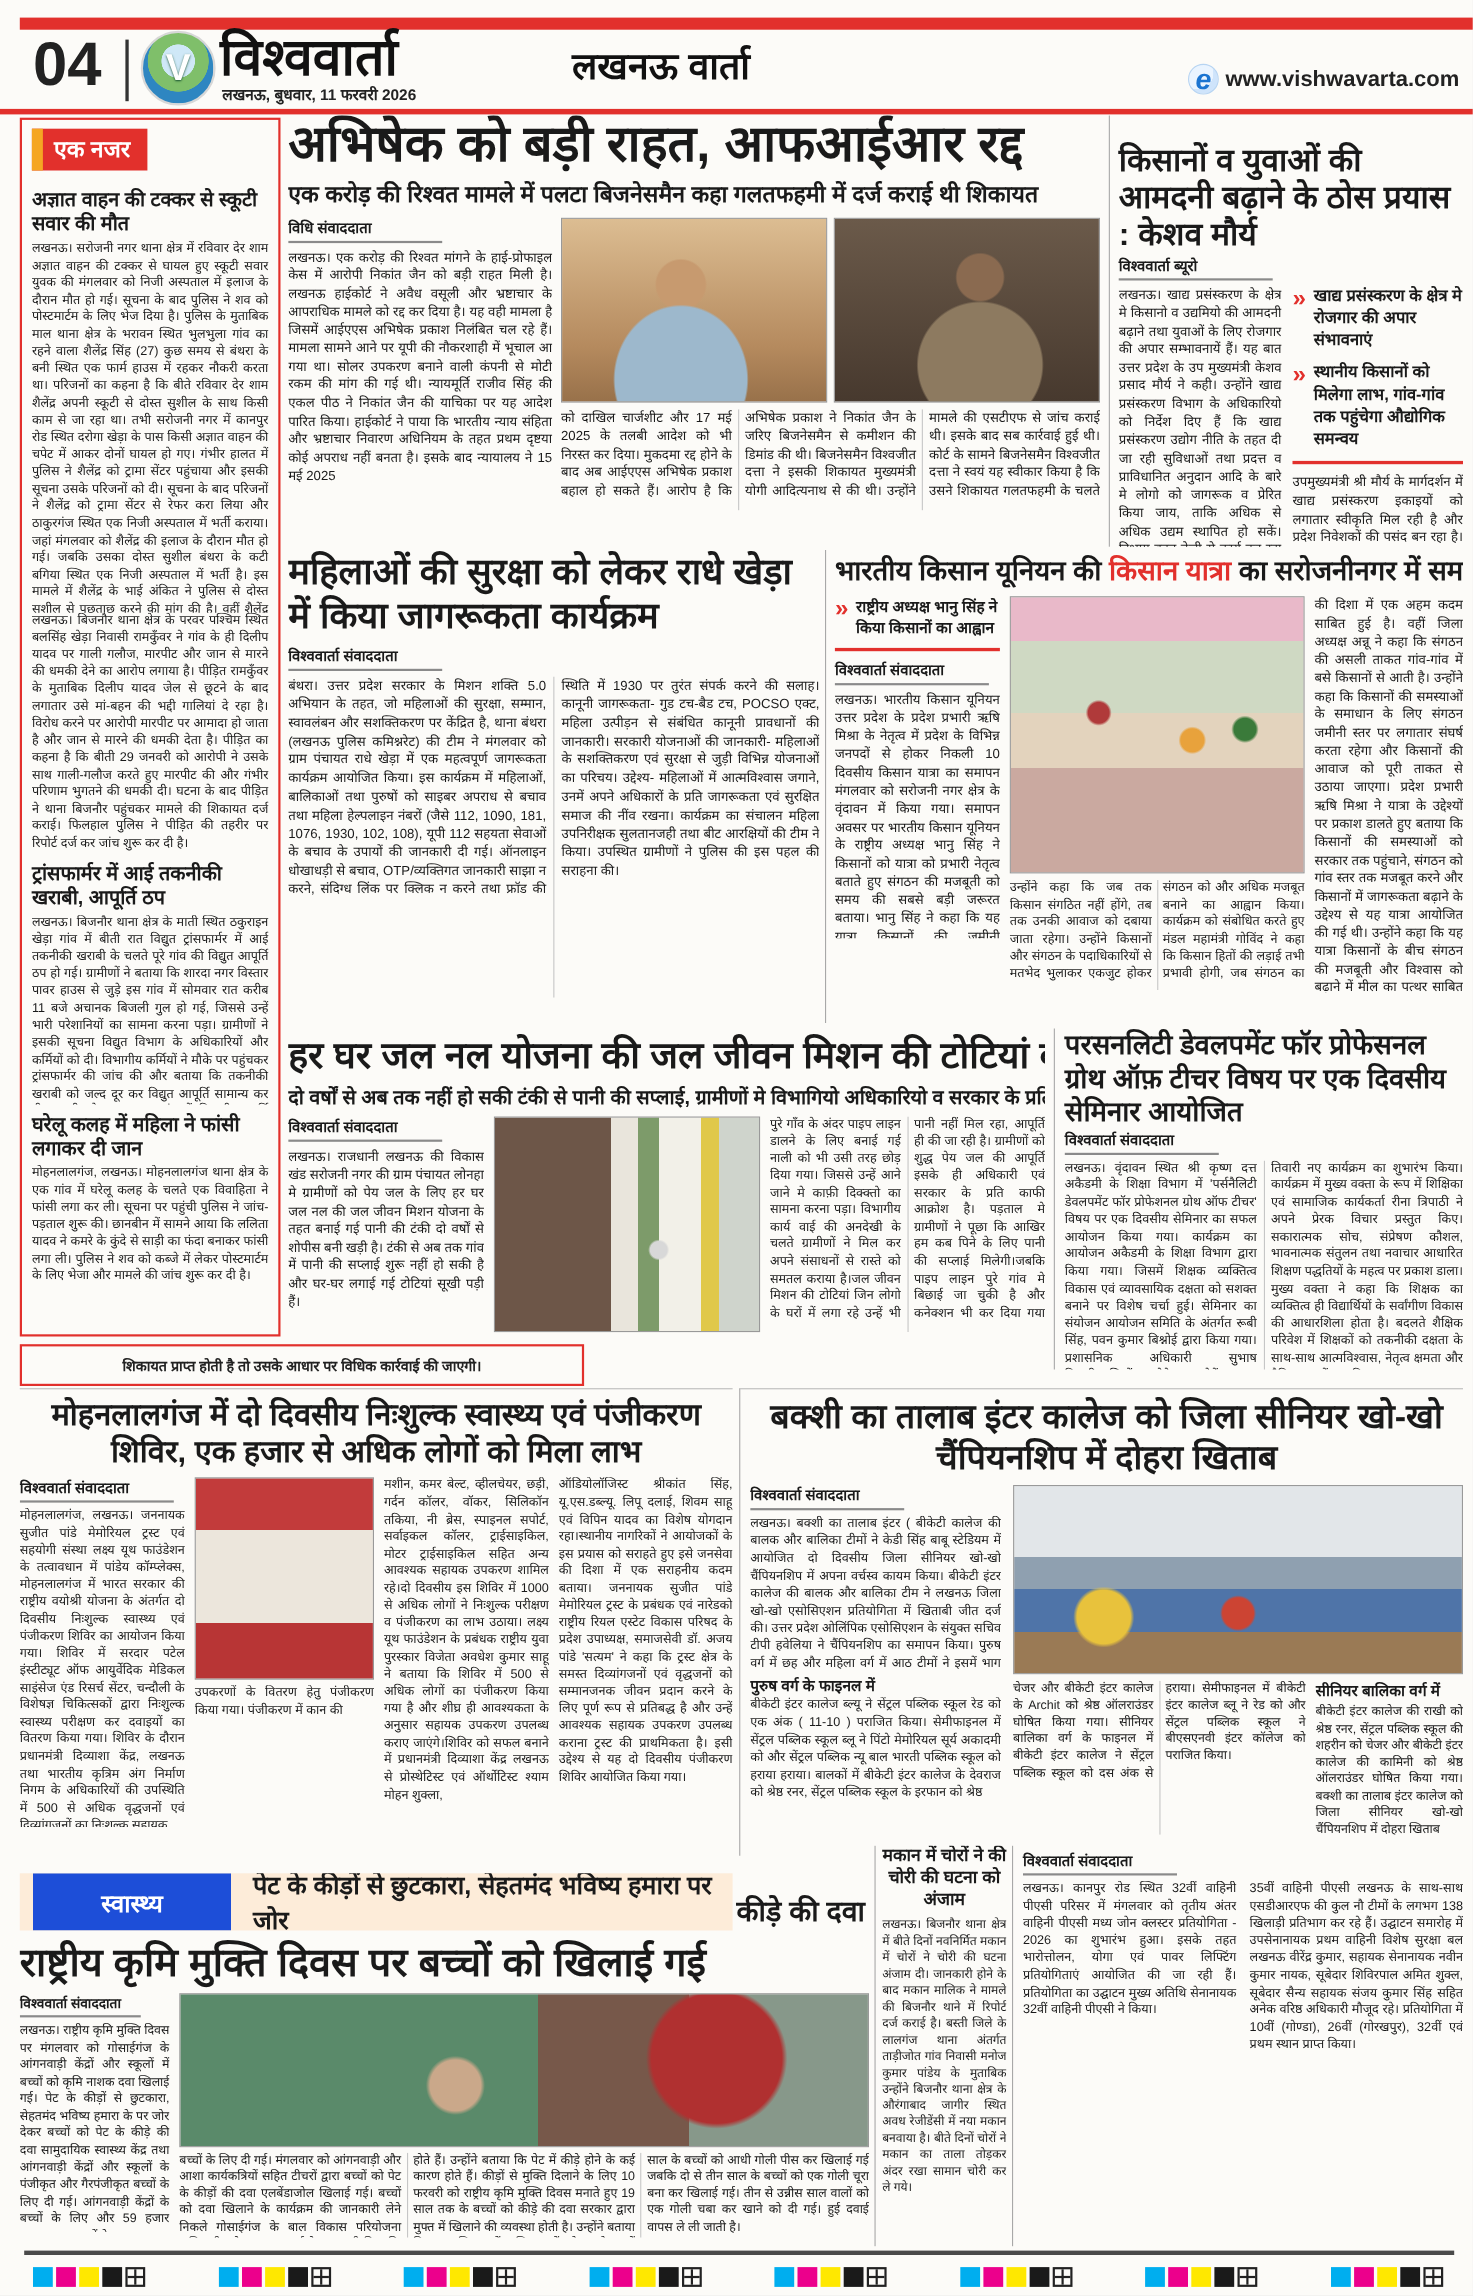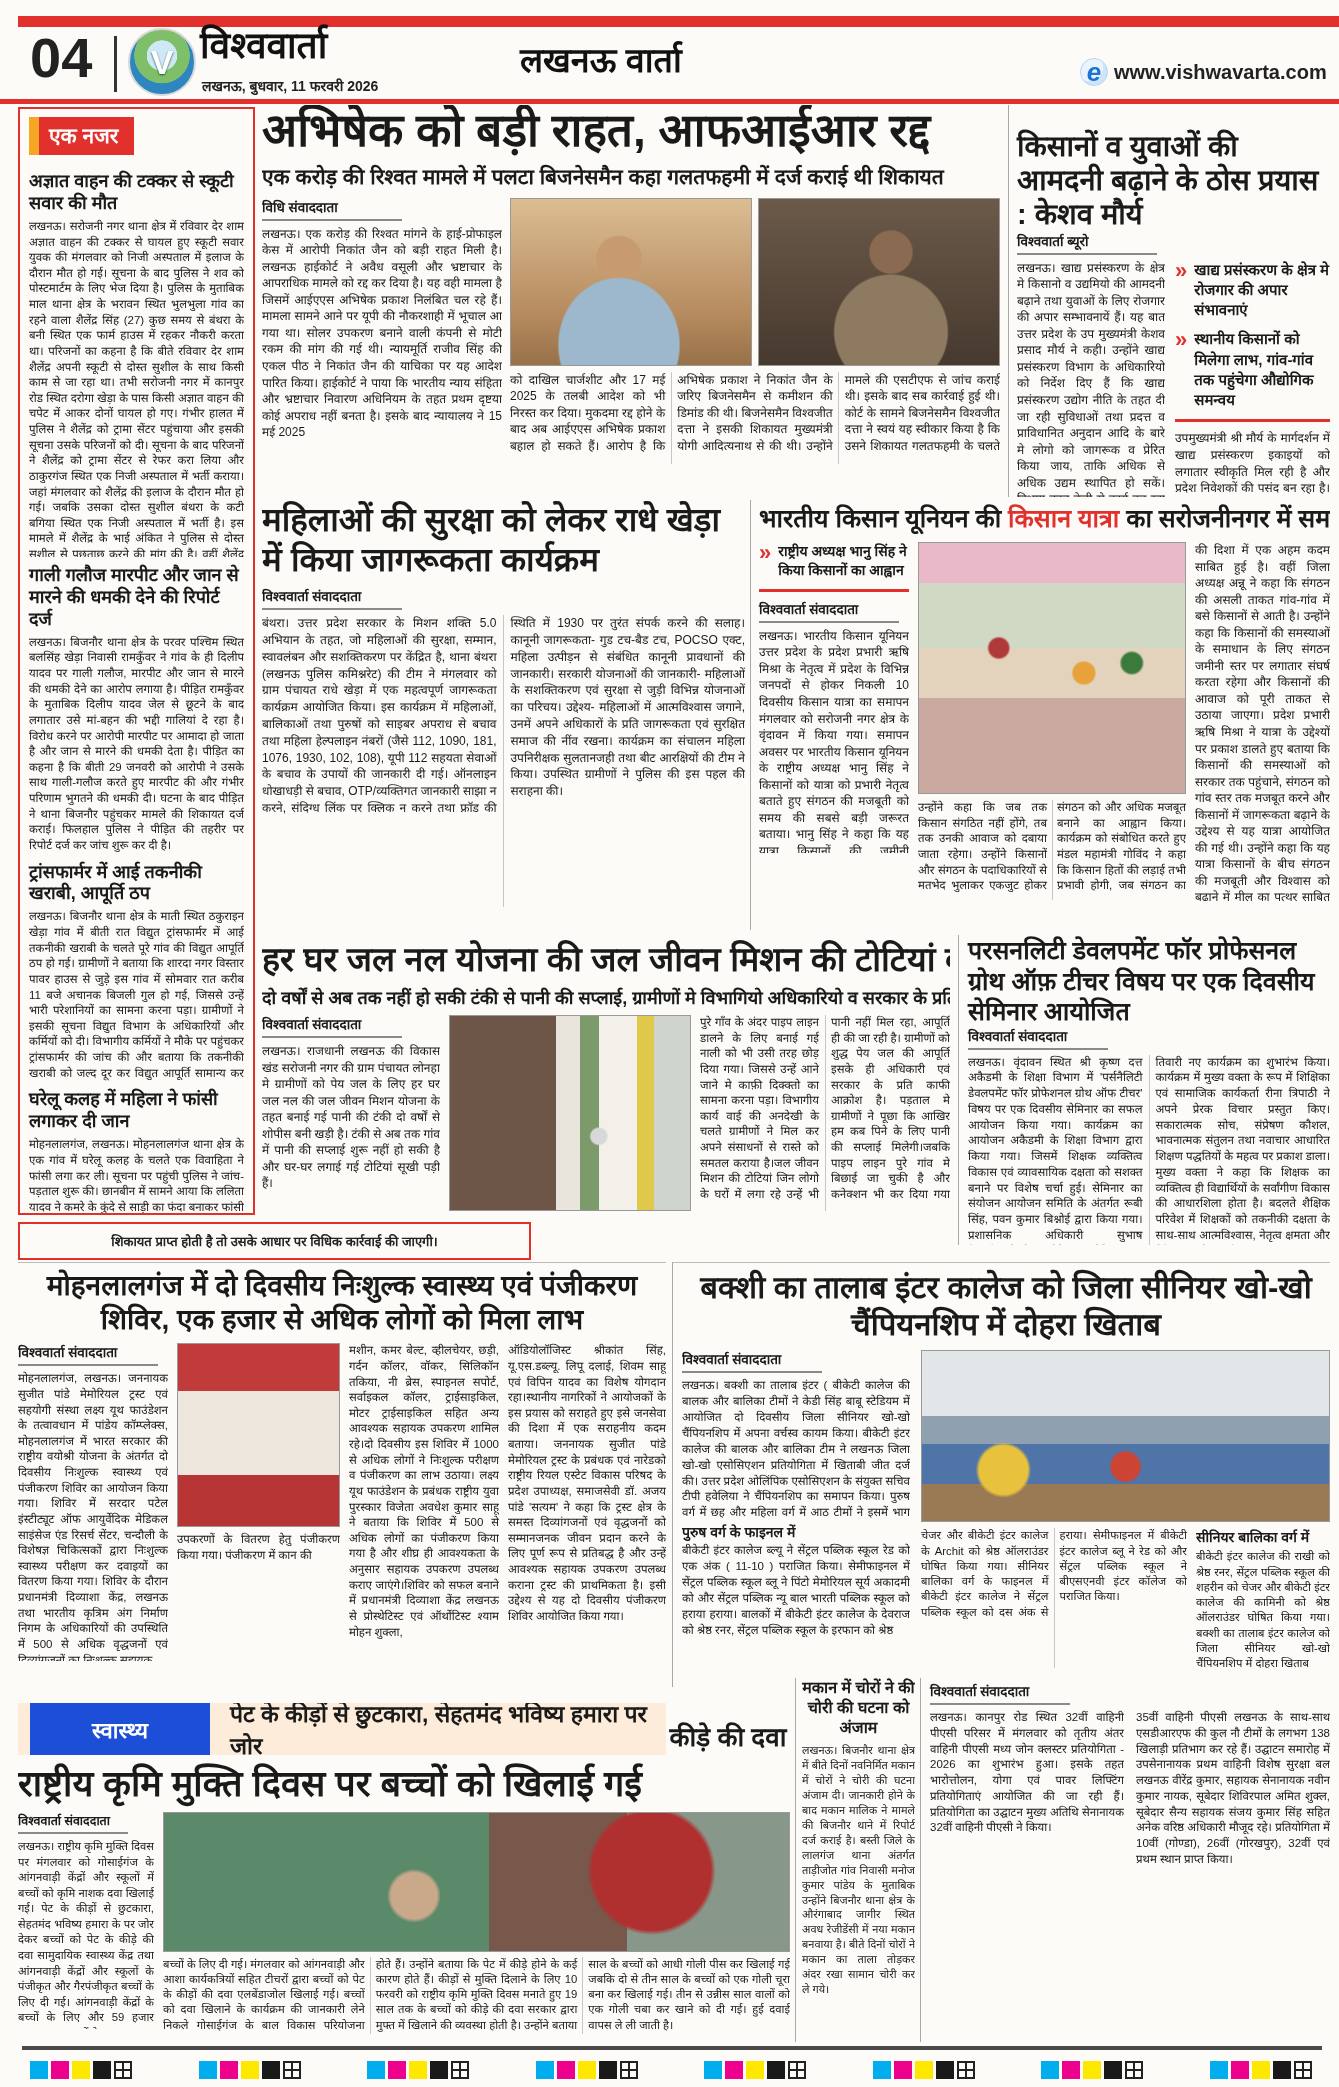--- a/index.html
+++ b/index.html
@@ -7,21 +7,21 @@
         font-family:"Liberation Sans","DejaVu Sans",sans-serif;color:#1a1a1a;overflow:hidden;}
   .abs{position:absolute;}
   
   .topbar{left:18px;top:16px;width:1321px;height:11px;background:#e2302c;}
   .pagenum{left:30px;top:30px;font-size:56px;font-weight:700;color:#222;line-height:1;}
   .mast-div{left:114px;top:36px;width:3px;height:56px;background:#333;}
   .logo{left:128px;top:28px;width:64px;height:64px;border-radius:50%;
         background:radial-gradient(circle at 50% 40%,#cfe8f7 0 30%,#7fbf6a 31% 55%,#2e86c1 56% 100%);
         border:2px solid #d7d7d7;display:flex;align-items:center;justify-content:center;
         font-size:34px;font-weight:700;color:#fff;text-shadow:0 1px 2px #14502f;}
-  .paper-name{left:200px;top:26px;font-size:37px;font-weight:700;color:#111;line-height:1.1;}
+  .paper-name{left:200px;top:26px;font-size:47px;font-weight:700;color:#111;line-height:1.1;}
   .edition{left:202px;top:76px;font-size:14px;font-weight:700;color:#222;}
   .section-title{left:520px;top:36px;width:300px;font-size:34px;font-weight:700;color:#111;}
   .website{left:1080px;top:58px;display:flex;align-items:center;gap:6px;font-size:20px;font-weight:700;color:#222;}
   .ie-icon{width:26px;height:26px;border-radius:50%;display:inline-flex;align-items:center;justify-content:center;
            color:#1b74d1;font-size:26px;font-weight:700;font-style:italic;
            background:radial-gradient(circle at 30% 30%,#eaf4ff 0 55%,#cfe4fb 56% 100%);border:1px solid #b7d4f2;}
   .mast-rule{left:0;top:99px;width:1339px;height:5px;background:#e2302c;}
   
   .body-txt{font-size:12px;line-height:1.38;text-align:justify;overflow:hidden;}
   .byline{font-weight:700;font-size:13.5px;border-bottom:2px solid #8a8a8a;padding-bottom:3px;margin-bottom:5px;width:fit-content;min-width:140px;}
@@ -183,21 +183,20 @@
   </div>
   <div class="abs mast-rule"></div>
 
   <div class="abs eknazar">
     <div class="eknazar-label">एक नजर</div>
     <div>
       <div class="en-head">अज्ञात वाहन की टक्कर से स्कूटी सवार की मौत</div>
       <div class="en-body en-b1">लखनऊ। सरोजनी नगर थाना क्षेत्र में रविवार देर शाम अज्ञात वाहन की टक्कर से घायल हुए स्कूटी सवार युवक की मंगलवार को निजी अस्पताल में इलाज के दौरान मौत हो गई। सूचना के बाद पुलिस ने शव को पोस्टमार्टम के लिए भेज दिया है। पुलिस के मुताबिक माल थाना क्षेत्र के भरावन स्थित भुलभुला गांव का रहने वाला शैलेंद्र सिंह (27) कुछ समय से बंथरा के बनी स्थित एक फार्म हाउस में रहकर नौकरी करता था। परिजनों का कहना है कि बीते रविवार देर शाम शैलेंद्र अपनी स्कूटी से दोस्त सुशील के साथ किसी काम से जा रहा था। तभी सरोजनी नगर में कानपुर रोड स्थित दरोगा खेड़ा के पास किसी अज्ञात वाहन की चपेट में आकर दोनों घायल हो गए। गंभीर हालत में पुलिस ने शैलेंद्र को ट्रामा सेंटर पहुंचाया और इसकी सूचना उसके परिजनों को दी। सूचना के बाद परिजनों ने शैलेंद्र को ट्रामा सेंटर से रेफर करा लिया और ठाकुरगंज स्थित एक निजी अस्पताल में भर्ती कराया। जहां मंगलवार को शैलेंद्र की इलाज के दौरान मौत हो गई। जबकि उसका दोस्त सुशील बंथरा के कटी बगिया स्थित एक निजी अस्पताल में भर्ती है। इस मामले में शैलेंद्र के भाई अंकित ने पुलिस से दोस्त सुशील से पूछताछ करने की मांग की है। वहीं शैलेंद्र की मौत के बाद पुलिस ने शव को पोस्टमार्टम के लिए भेज दिया और आगे की कार्रवाई कर रही है।</div>
     </div>
     <div>
-      <div class="en-head">गाली गलौज मारपीट और जान से मारने की धमकी देने की रिपोर्ट दर्ज</div>
       <div class="en-body en-b2">लखनऊ। बिजनौर थाना क्षेत्र के परवर पश्चिम स्थित बलसिंह खेड़ा निवासी रामकुँवर ने गांव के ही दिलीप यादव पर गाली गलौज, मारपीट और जान से मारने की धमकी देने का आरोप लगाया है। पीड़ित रामकुँवर के मुताबिक दिलीप यादव जेल से छूटने के बाद लगातार उसे मां-बहन की भद्दी गालियां दे रहा है। विरोध करने पर आरोपी मारपीट पर आमादा हो जाता है और जान से मारने की धमकी देता है। पीड़ित का कहना है कि बीती 29 जनवरी को आरोपी ने उसके साथ गाली-गलौज करते हुए मारपीट की और गंभीर परिणाम भुगतने की धमकी दी। घटना के बाद पीड़ित ने थाना बिजनौर पहुंचकर मामले की शिकायत दर्ज कराई। फिलहाल पुलिस ने पीड़ित की तहरीर पर रिपोर्ट दर्ज कर जांच शुरू कर दी है।</div>
     </div>
     <div>
       <div class="en-head">ट्रांसफार्मर में आई तकनीकी खराबी, आपूर्ति ठप</div>
       <div class="en-body en-b3">लखनऊ। बिजनौर थाना क्षेत्र के माती स्थित ठकुराइन खेड़ा गांव में बीती रात विद्युत ट्रांसफार्मर में आई तकनीकी खराबी के चलते पूरे गांव की विद्युत आपूर्ति ठप हो गई। ग्रामीणों ने बताया कि शारदा नगर विस्तार पावर हाउस से जुड़े इस गांव में सोमवार रात करीब 11 बजे अचानक बिजली गुल हो गई, जिससे उन्हें भारी परेशानियों का सामना करना पड़ा। ग्रामीणों ने इसकी सूचना विद्युत विभाग के अधिकारियों और कर्मियों को दी। विभागीय कर्मियों ने मौके पर पहुंचकर ट्रांसफार्मर की जांच की और बताया कि तकनीकी खराबी को जल्द दूर कर विद्युत आपूर्ति सामान्य कर दी जाएगी। देर शाम तक गांव में बिजली आपूर्ति बहाल नहीं हो सकी थी।</div>
     </div>
     <div>
       <div class="en-head">घरेलू कलह में महिला ने फांसी लगाकर दी जान</div>
       <div class="en-body en-b4">मोहनलालगंज, लखनऊ। मोहनलालगंज थाना क्षेत्र के एक गांव में घरेलू कलह के चलते एक विवाहिता ने फांसी लगा कर ली। सूचना पर पहुंची पुलिस ने जांच-पड़ताल शुरू की। छानबीन में सामने आया कि ललिता यादव ने कमरे के कुंदे से साड़ी का फंदा बनाकर फांसी लगा ली। पुलिस ने शव को कब्जे में लेकर पोस्टमार्टम के लिए भेजा और मामले की जांच शुरू कर दी है।</div>
     </div>

